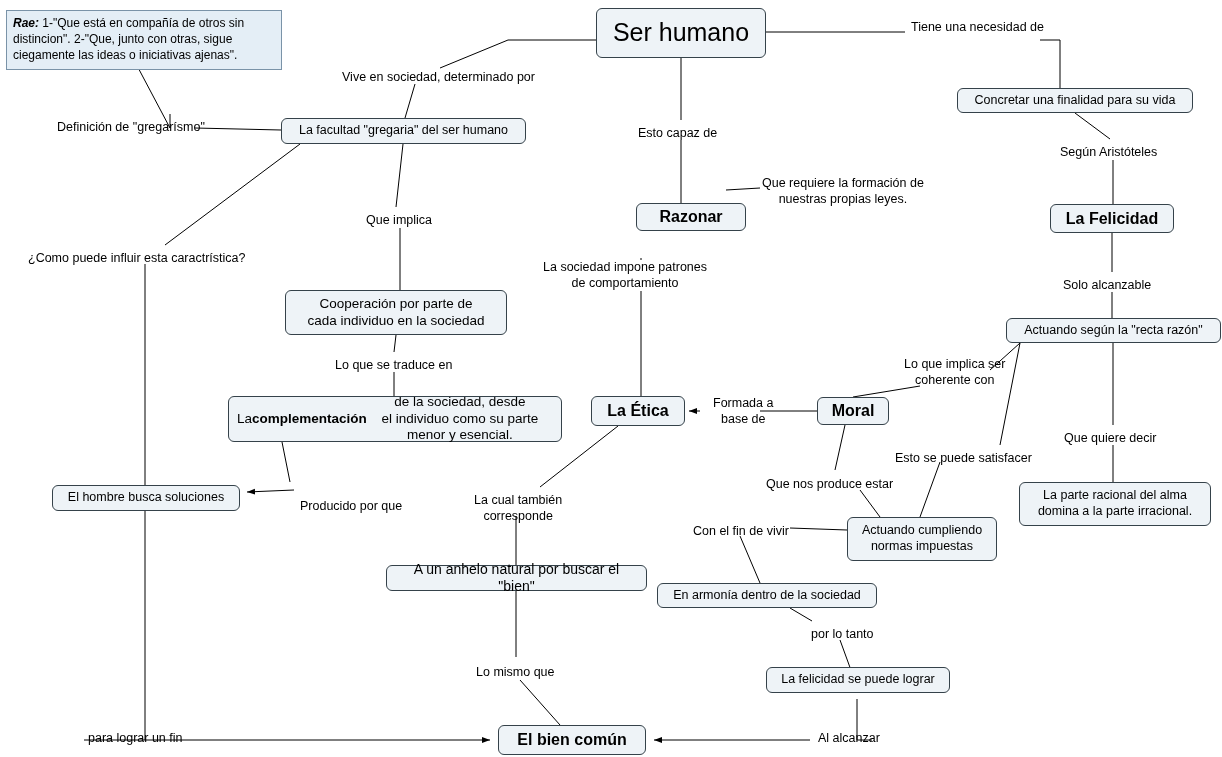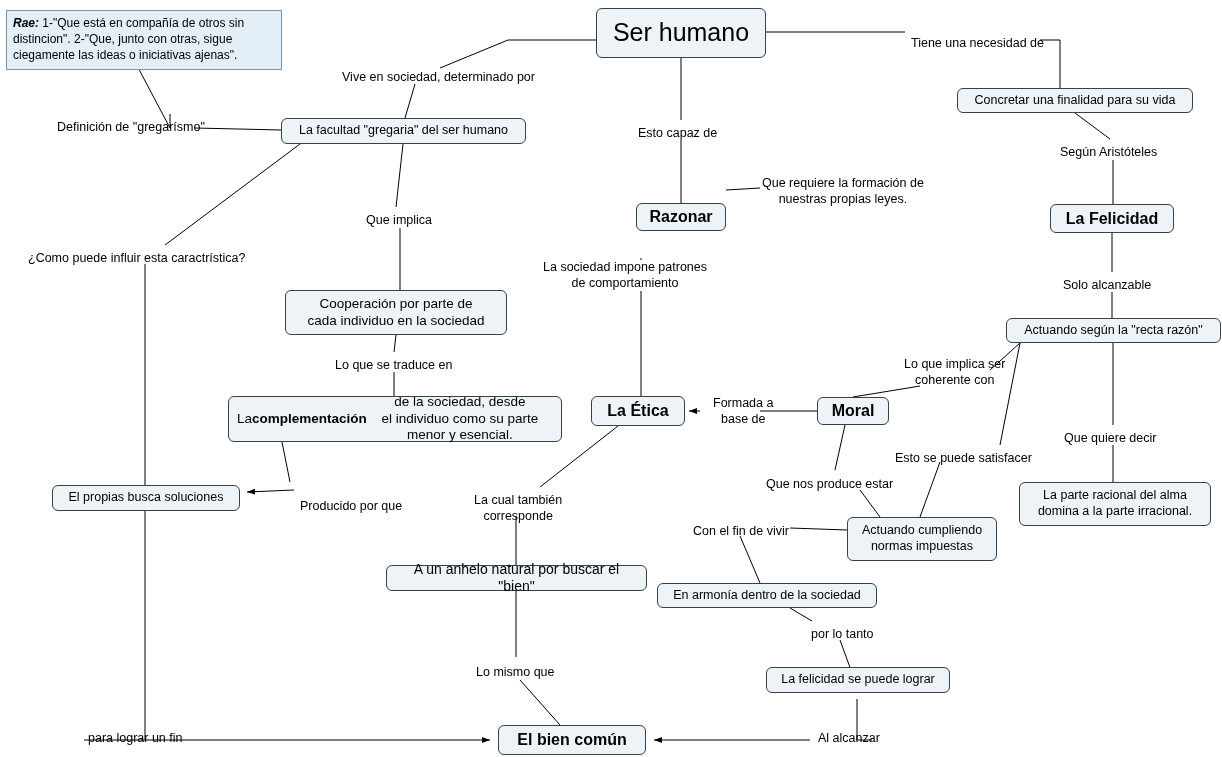--- a/index.html
+++ b/index.html
@@ -152,37 +152,37 @@
 
   <div class="note" style="left:6px; top:10px; width:276px; height:60px;">
     <b>Rae:</b><span> 1-"Que está en compañía de otros sin distincion".
 2-"Que, junto con otras, sigue ciegamente las ideas o iniciativas ajenas".</span>
   </div>
 
   <div id="nodes">
       <div class="node plain" style="left: 596px; top: 8px; width: 170px; height: 50px; font-size: 25px;">Ser humano</div>
       <div class="node plain" style="left: 281px; top: 118px; width: 245px; height: 26px; font-size: 12.5px;">La facultad "gregaria" del ser humano</div>
       <div class="node plain" style="left: 957px; top: 88px; width: 236px; height: 25px; font-size: 12.5px;">Concretar una finalidad para su vida</div>
-      <div class="node big" style="left: 636px; top: 203px; width: 90px; height: 28px; font-size: 16px; font-weight: bold;">Razonar</div>
+      <div class="node big" style="left: 636px; top: 203px; width: 110px; height: 28px; font-size: 16px; font-weight: bold;">Razonar</div>
       <div class="node big" style="left: 1050px; top: 204px; width: 124px; height: 29px; font-size: 16px; font-weight: bold;">La Felicidad</div>
       <div class="node plain" style="left: 285px; top: 290px; width: 222px; height: 45px; font-size: 13.5px;">Cooperación por parte de<br>cada individuo en la sociedad</div>
       <div class="node plain" style="left: 1006px; top: 318px; width: 215px; height: 25px; font-size: 12.5px;">Actuando según la "recta razón"</div>
       <div class="node plain" style="left: 228px; top: 396px; width: 334px; height: 46px; font-size: 13.5px;">La <b>complementación</b> de la sociedad, desde<br>el individuo como su parte menor y esencial.</div>
       <div class="node big" style="left: 591px; top: 396px; width: 94px; height: 30px; font-size: 16px; font-weight: bold;">La Ética</div>
       <div class="node big" style="left: 817px; top: 397px; width: 72px; height: 28px; font-size: 16px; font-weight: bold;">Moral</div>
-      <div class="node plain" style="left: 52px; top: 485px; width: 188px; height: 26px; font-size: 12.5px;">El propias busca soluciones</div>
+      <div class="node plain" style="left: 52px; top: 485px; width: 188px; height: 26px; font-size: 12.5px;">El hombre busca soluciones</div>
       <div class="node plain" style="left: 1019px; top: 482px; width: 192px; height: 44px; font-size: 12.5px;">La parte racional del alma<br>domina a la parte irracional.</div>
       <div class="node plain" style="left: 847px; top: 517px; width: 150px; height: 44px; font-size: 12.5px;">Actuando cumpliendo<br>normas impuestas</div>
       <div class="node plain" style="left: 386px; top: 565px; width: 261px; height: 26px; font-size: 14px;">A un anhelo natural por buscar el "bien"</div>
       <div class="node plain" style="left: 657px; top: 583px; width: 220px; height: 25px; font-size: 12.5px;">En armonía dentro de la sociedad</div>
       <div class="node plain" style="left: 766px; top: 667px; width: 184px; height: 26px; font-size: 12.5px;">La felicidad se puede lograr</div>
       <div class="node big" style="left: 498px; top: 725px; width: 148px; height: 30px; font-size: 16px; font-weight: bold;">El bien común</div>
     </div>
   <div id="labels">
-      <div class="label" style="left: 911px; top: 36px;">Tiene una necesidad de</div>
+      <div class="label" style="left: 911px; top: 20px;">Tiene una necesidad de</div>
       <div class="label" style="left: 342px; top: 70px;">Vive en sociedad, determinado por</div>
       <div class="label" style="left: 57px; top: 120px;">Definición de "gregarísmo"</div>
       <div class="label" style="left: 638px; top: 126px;">Esto capaz de</div>
       <div class="label" style="left: 1060px; top: 145px;">Según Aristóteles</div>
       <div class="label" style="left: 762px; top: 176px;">Que requiere la formación de
 nuestras propias leyes.</div>
       <div class="label" style="left: 366px; top: 213px;">Que implica</div>
       <div class="label" style="left: 28px; top: 251px;">¿Como puede influir esta caractrística?</div>
       <div class="label" style="left: 543px; top: 260px;">La sociedad impone patrones
 de comportamiento</div>

